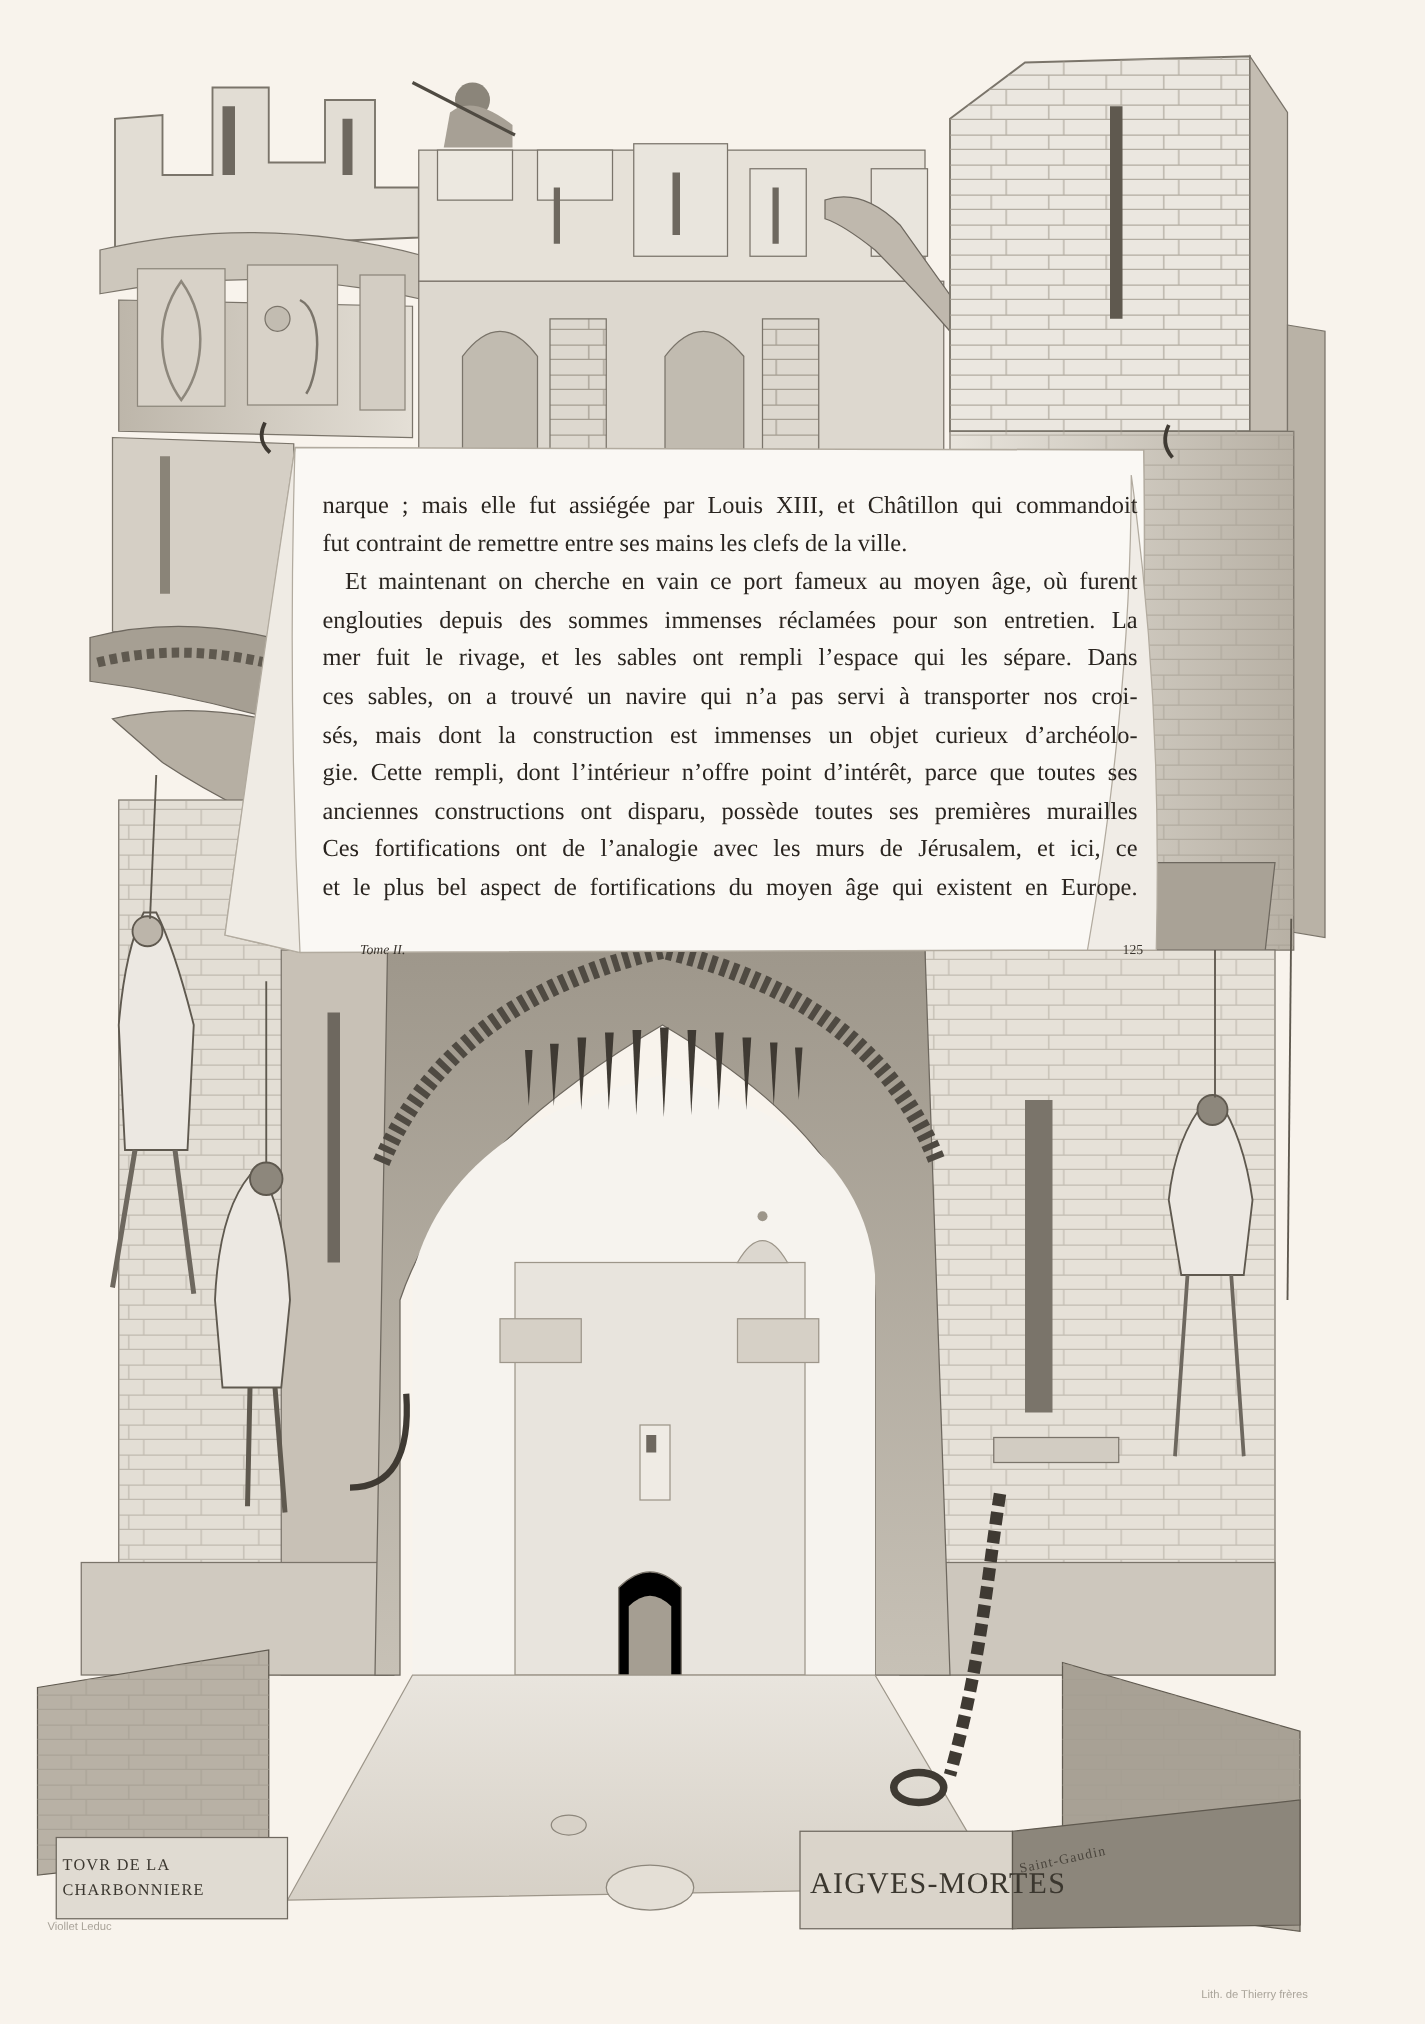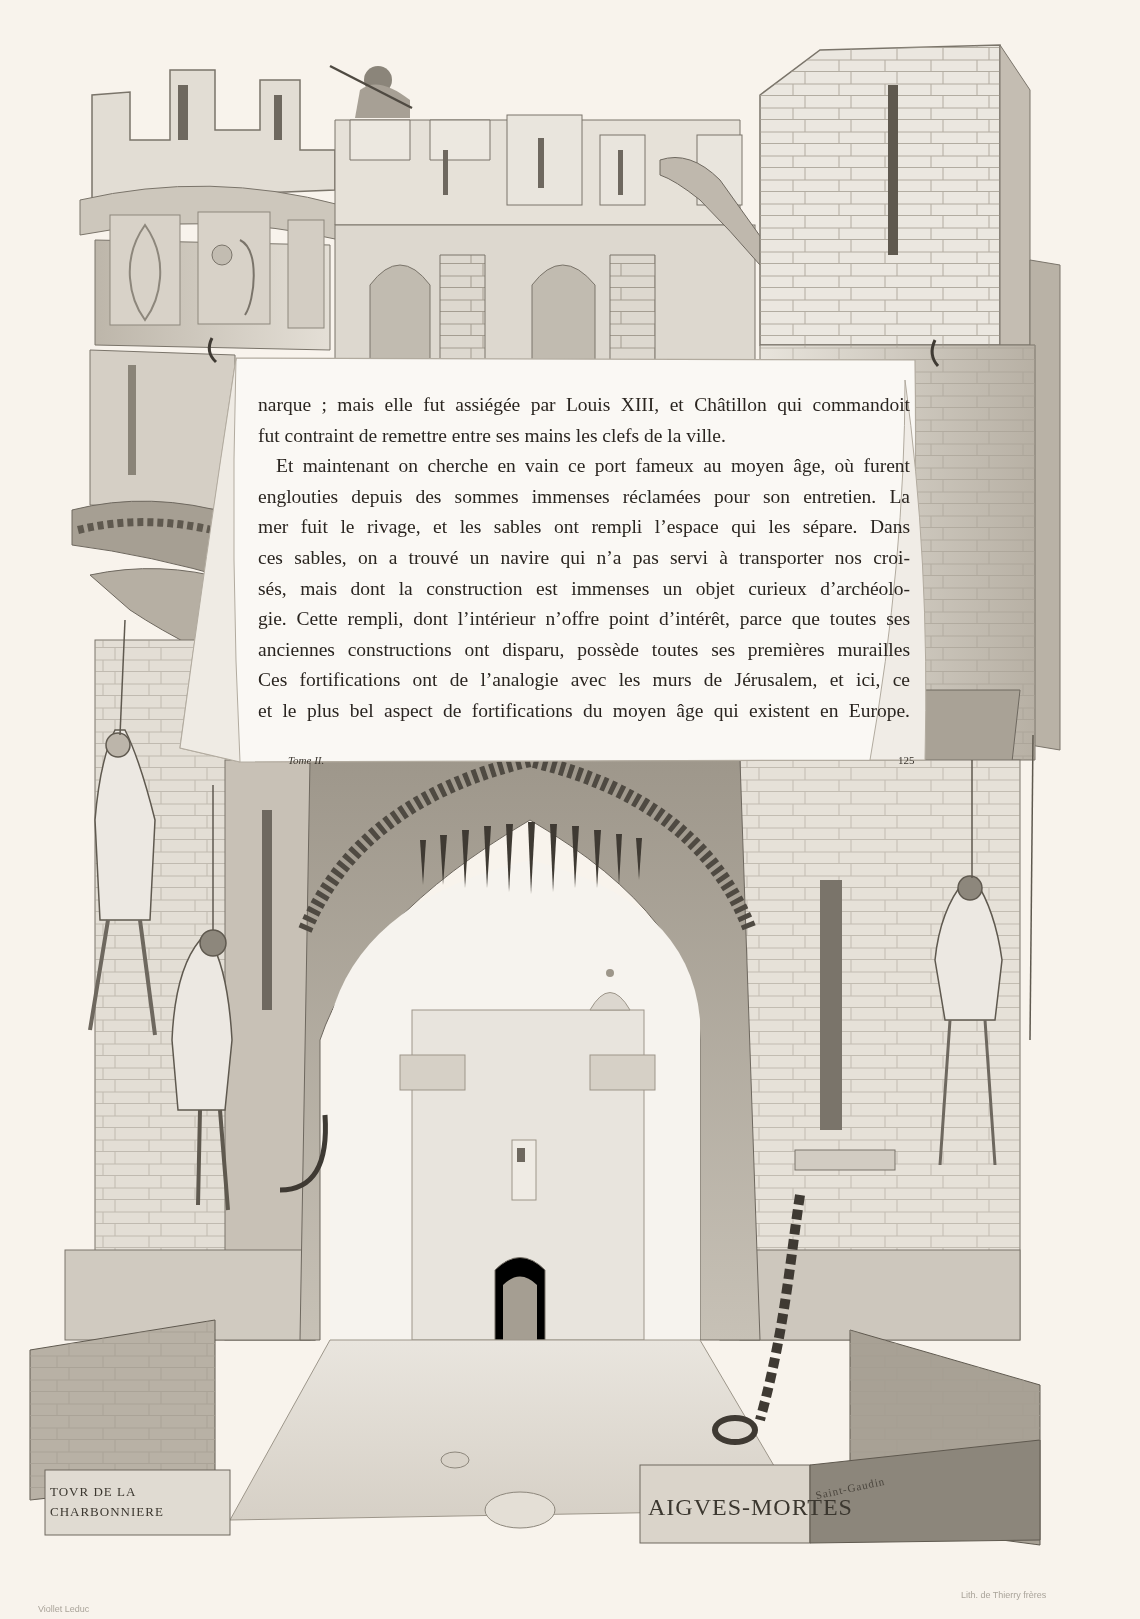--- a/index.html
+++ b/index.html
@@ -205,16 +205,16 @@
 <div class="folio left">Tome II.</div>
 <div class="folio right">125</div>
 
 <div class="stone-label" style="left:50px;top:1482px;">
   <div>TOVR DE LA</div>
   <div>CHARBONNIERE</div>
 </div>
 <div class="stone-label" style="left:648px;top:1497px;font-size:24px;">AIGVES-MORTES</div>
 <div class="stone-label" style="left:815px;top:1478px;font-size:11px;color:#4a453d;transform:rotate(-12deg);">Saint-Gaudin</div>
 
-<div class="credit" style="left:38px;top:1604px;">Viollet Leduc</div>
+<div class="credit" style="left:38px;top:1536px;">Viollet Leduc</div>
 <div class="credit" style="left:945px;top:1590px;margin-left:16px;">Lith. de Thierry frères</div>
 
 </div>
 
 </body></html>

